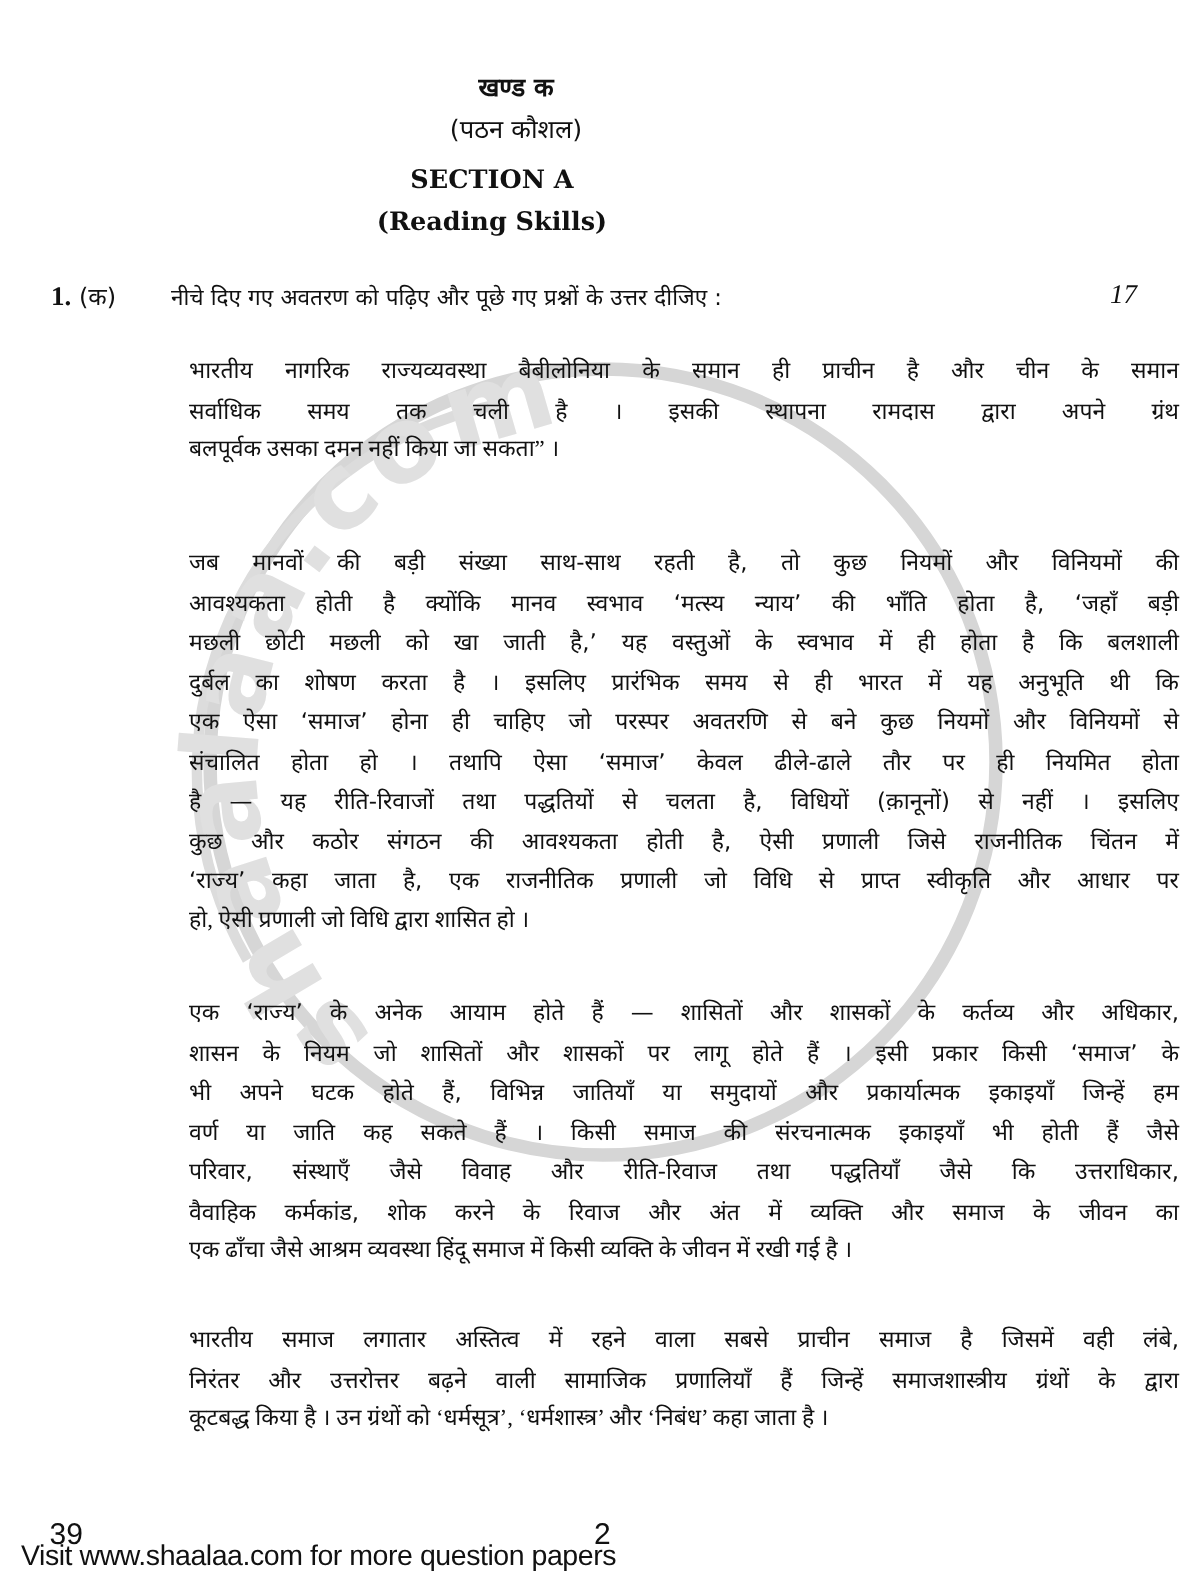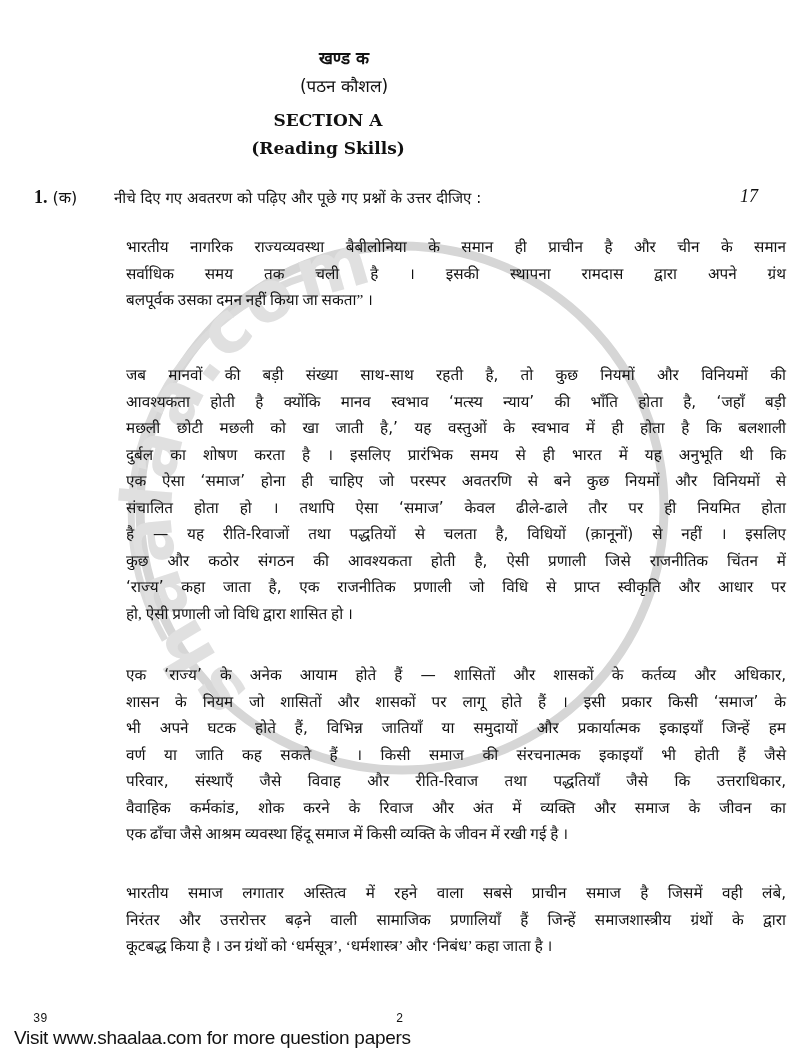--- a/index.html
+++ b/index.html
@@ -15,21 +15,21 @@
 
     .qnum { position: absolute; left: 34px; top: 186px; font-size: 16px; }
     .qnum b { font-family: "Liberation Serif", serif; font-size: 18px; }
     .qtext { position: absolute; left: 114px; top: 187px; font-size: 15px; }
     .marks { position: absolute; left: 740px; top: 186px; font-family: "Liberation Serif", serif; font-style: italic; font-size: 18px; }
 
     .para { position: absolute; left: 126px; width: 660px; font-size: 15.3px; line-height: 26.5px; text-align: justify; text-align-last: left; }
     .para .line { display: block; white-space: nowrap; text-align: justify; text-align-last: justify; }
     .para .line.last { text-align-last: left; font-family: Liberation Serif, serif; }
 
-    .footer-num { position: absolute; font-family: Liberation Mono, monospace; font-size: 12px; }
+    .footer-num { position: absolute; font-family: Liberation Sans, sans-serif; font-size: 20px; }
     .footer-visit { position: absolute; left: 14px; top: 1027px; font-family: "Liberation Sans", sans-serif; font-size: 19px; letter-spacing: -0.3px; }
   </style>
 </head>
 <body>
 
 <div class="page">
 
   <svg class="watermark" viewBox="0 0 800 1060" xmlns="http://www.w3.org/2000/svg">
     <circle cx="402" cy="508" r="262" fill="none" stroke="#d6d6d6" stroke-width="9"></circle>
     <defs>

